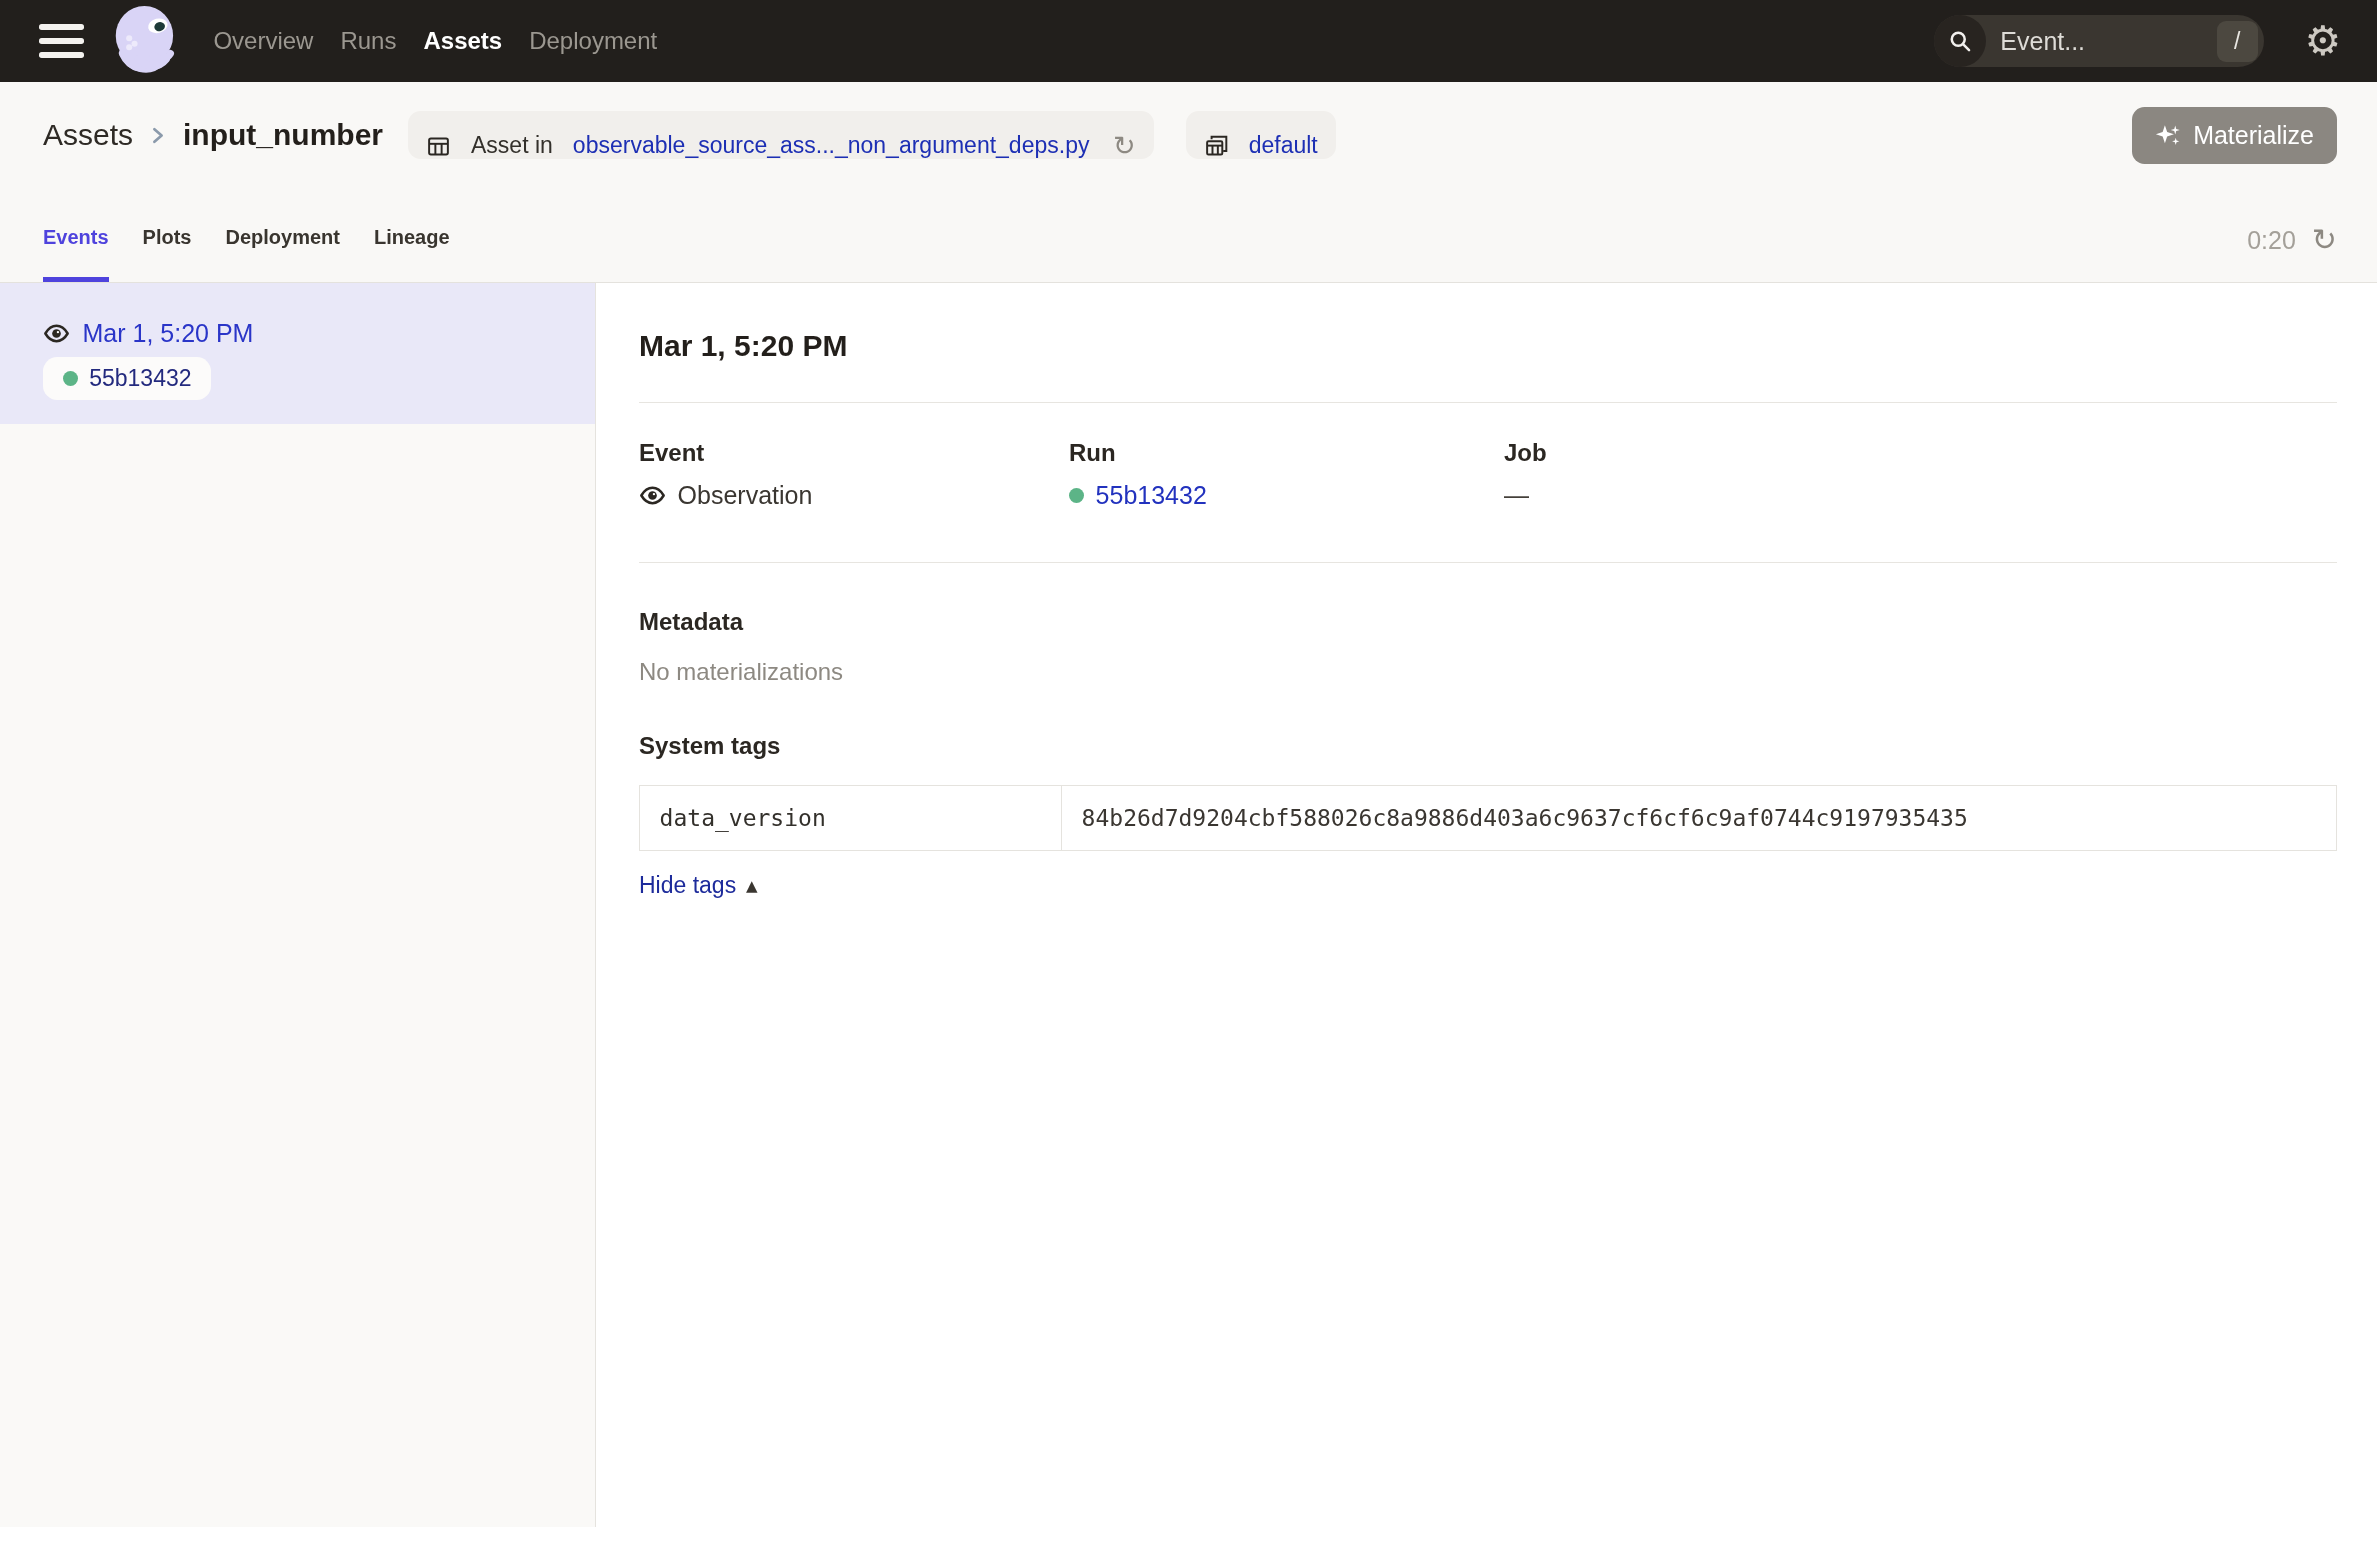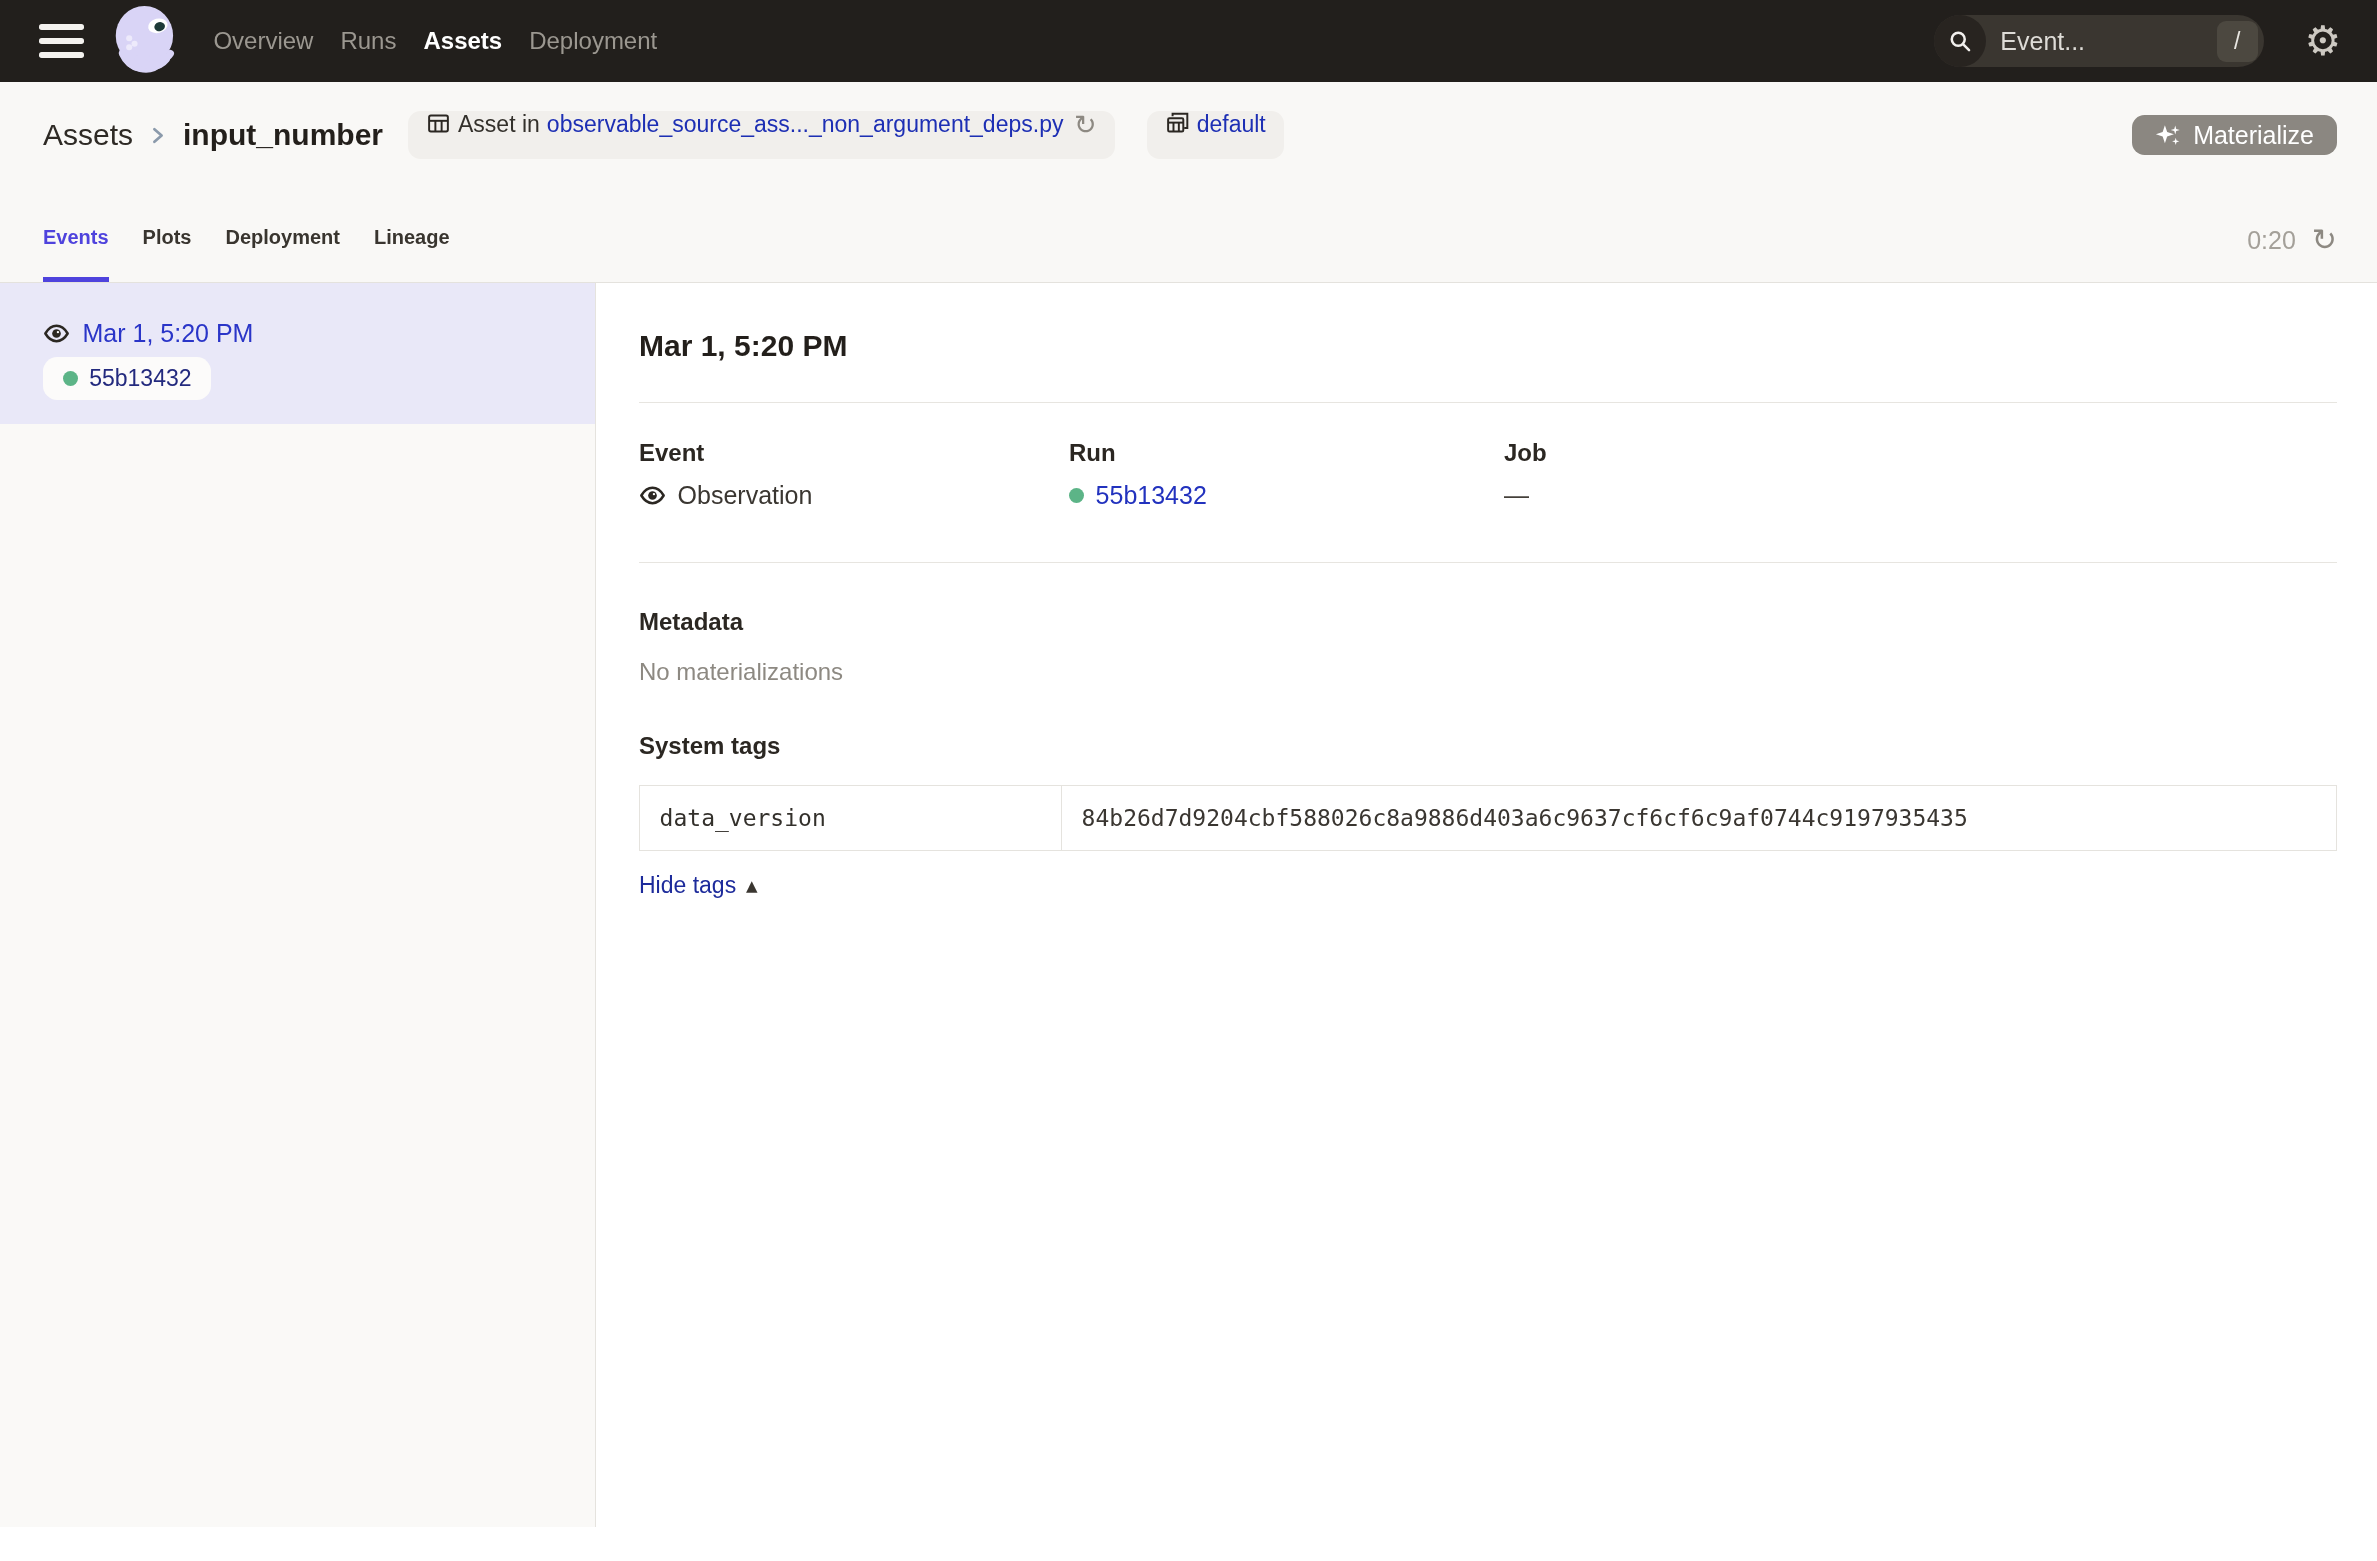--- a/index.html
+++ b/index.html
@@ -43,30 +43,30 @@
   .page-header {
     background:#F9F8F6; height:201px; border-bottom:1.8px solid #E4E2DD;
     padding:21.4px 40px 0 43px;
   }
   .breadcrumb-row { display:flex; align-items:center; height:64px; }
   .breadcrumb { display:flex; align-items:center; gap:16px; }
   .crumb-root { font-size:30px; font-weight:500; color:#2E2A25; cursor:pointer; }
   .crumb-current { font-size:30px; font-weight:700; color:#231F1B; }
   .pill {
     height:48px; background:#F1EFEC; border-radius:12.5px;
-    display:flex; align-items:flex-start; padding:0 18px; gap:7px;
+    display:flex; align-items:flex-end; padding:0 18px; gap:20px;
     font-size:23px; color:#33302B; white-space:nowrap;
   }
   .asset-pill { margin-left:25px; }
   .group-pill { margin-left:32px; }
   .pill-link { color:#1D2FB4; cursor:pointer; }
   .mini-refresh { color:#8D8982; font-size:27px; margin-left:3.6px; cursor:pointer;
     font-family:"DejaVu Sans", sans-serif; line-height:1; }
   .materialize {
-    margin-left:auto; height:40px; padding:8px 23px;
+    margin-left:auto; height:57px; padding:8px 23px;
     background:#8B8781; border:none; border-radius:12.5px;
     color:#FFFFFF; font-size:25px; font-weight:500;
     display:flex; align-items:center; gap:10.7px; cursor:pointer;
     font-family:"Liberation Sans", sans-serif;
   }
 
   .tabs-row { display:flex; align-items:flex-end; height:115px; }
   .tab {
     font-size:20px; font-weight:600; color:#39352F;
     padding-bottom:28px; border-bottom:5.4px solid transparent;

